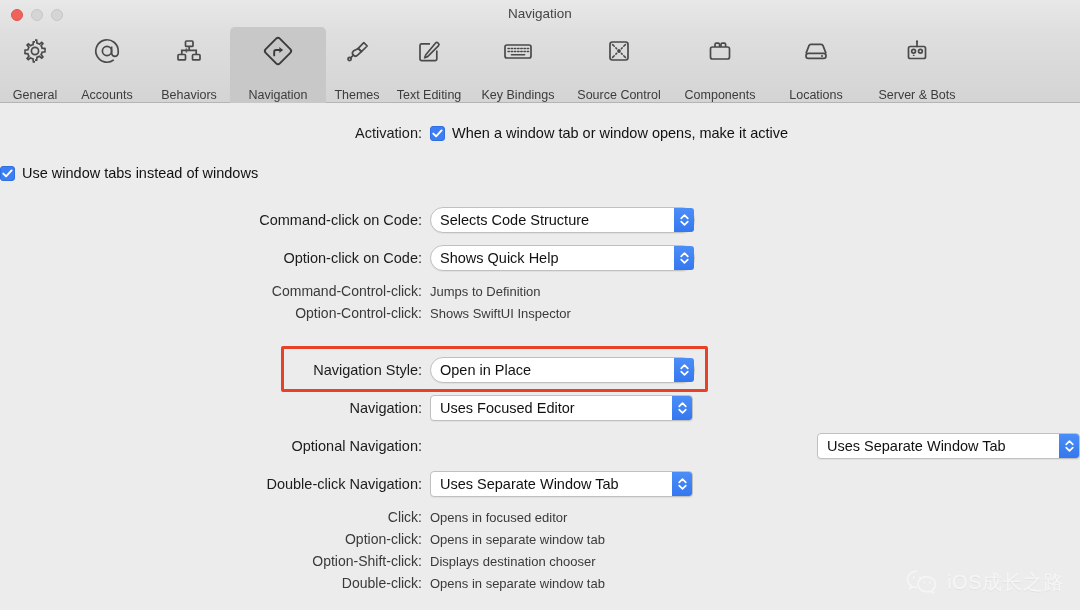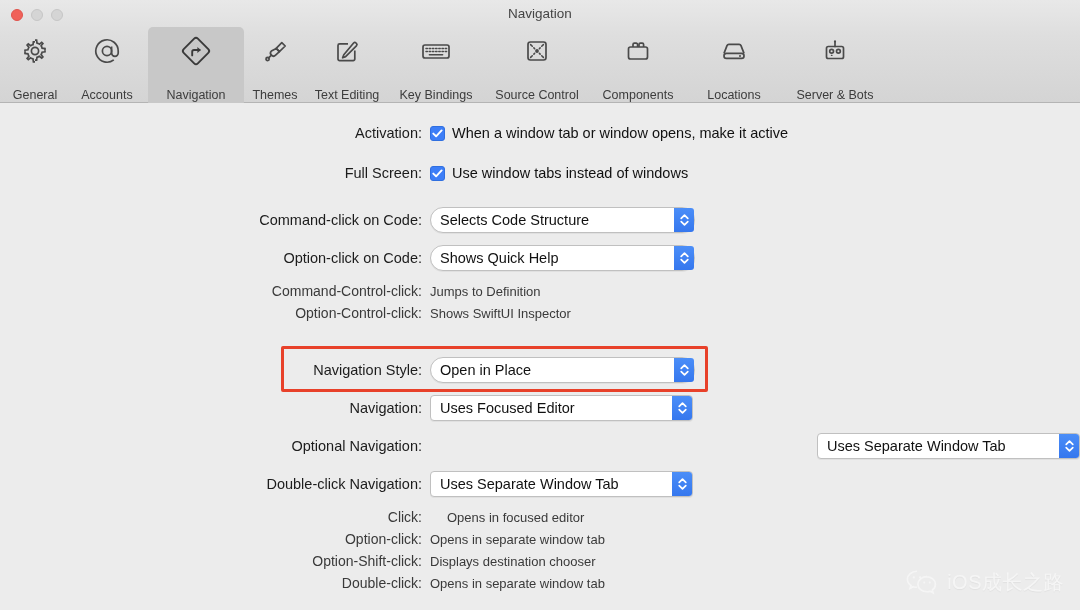--- a/index.html
+++ b/index.html
@@ -258,20 +258,32 @@
       <div class="tb-item w-md">
         <span class="tb-icon">
           <svg width="32" height="32" viewBox="0 0 32 32" fill="none" stroke="#4a4a4a" stroke-width="1.7">
             <circle cx="16" cy="16" r="4.6"></circle>
             <path d="M20.6 11.4 V18.1 a3.3 3.3 0 0 0 6.6 0 V16 a11.2 11.2 0 1 0 -4.4 8.9"></path>
           </svg>
         </span>
         <span class="tb-label">Accounts</span>
       </div>
 
+      <div class="tb-item w-md">
+        <span class="tb-icon">
+          <svg width="30" height="30" viewBox="0 0 30 30" fill="none" stroke="#4a4a4a" stroke-width="1.7">
+            <rect x="11.5" y="5" width="7.5" height="5.4" rx="1"></rect>
+            <rect x="4" y="18.5" width="7.5" height="5.4" rx="1"></rect>
+            <rect x="18.5" y="18.5" width="7.5" height="5.4" rx="1"></rect>
+            <path d="M15.2 10.4 V14.4 M7.8 18.5 V14.4 H22.2 V18.5"></path>
+            <path d="M13.2 15.9 h-1.6 M13.2 13.2 h-1.6" stroke-width="1.2"></path>
+          </svg>
+        </span>
+        <span class="tb-label">Behaviors</span>
+      </div>
 
       <div class="tb-item w-lg selected">
         <span class="tb-icon">
           <svg width="34" height="34" viewBox="0 0 34 34" fill="none" stroke="#3a3a3a" stroke-width="1.9" stroke-linejoin="round">
             <rect x="7" y="7" width="20" height="20" rx="2.6" transform="rotate(45 17 17)"></rect>
             <path d="M13.2 21.4 V17.8 a1.8 1.8 0 0 1 1.8 -1.8 h5.6" stroke-linecap="round" fill="none"></path>
             <path d="M18.4 12.9 L21.8 16 18.4 19.1 Z" fill="#3a3a3a" stroke="none"></path>
           </svg>
         </span>
         <span class="tb-label">Navigation</span>
@@ -375,21 +387,20 @@
         <span class="checkbox">
           <svg width="11" height="9" viewBox="0 0 11 9" fill="none" stroke="#ffffff" stroke-width="1.9" stroke-linecap="round" stroke-linejoin="round">
             <path d="M1.3 4.6 L4.1 7.3 9.6 1.4"></path>
           </svg>
         </span>
         <span class="checkbox-label">When a window tab or window opens, make it active</span>
       </div>
     </div>
 
     <div class="row" style="top:62px;">
-      <div class="row-label">Full Screen:</div>
       <div class="checkbox-wrap">
         <span class="checkbox">
           <svg width="11" height="9" viewBox="0 0 11 9" fill="none" stroke="#ffffff" stroke-width="1.9" stroke-linecap="round" stroke-linejoin="round">
             <path d="M1.3 4.6 L4.1 7.3 9.6 1.4"></path>
           </svg>
         </span>
         <span class="checkbox-label">Use window tabs instead of windows</span>
       </div>
     </div>
 
@@ -476,21 +487,21 @@
         <span class="popup-text">Uses Separate Window Tab</span>
         <span class="popup-stepper">
           <svg width="11" height="16" viewBox="0 0 11 16" fill="none" stroke="#ffffff" stroke-width="1.7" stroke-linecap="round" stroke-linejoin="round">
             <path d="M2.2 6.4 L5.5 3.1 8.8 6.4"></path>
             <path d="M2.2 9.6 L5.5 12.9 8.8 9.6"></path>
           </svg>
         </span>
       </div>
     </div>
 
-    <div class="row" style="top:406px;gap:17px;">
+    <div class="row" style="top:406px;">
       <div class="row-label small">Click:</div>
       <div class="row-value-static">Opens in focused editor</div>
     </div>
 
     <div class="row" style="top:428px;">
       <div class="row-label small">Option-click:</div>
       <div class="row-value-static">Opens in separate window tab</div>
     </div>
 
     <div class="row" style="top:450px;">

